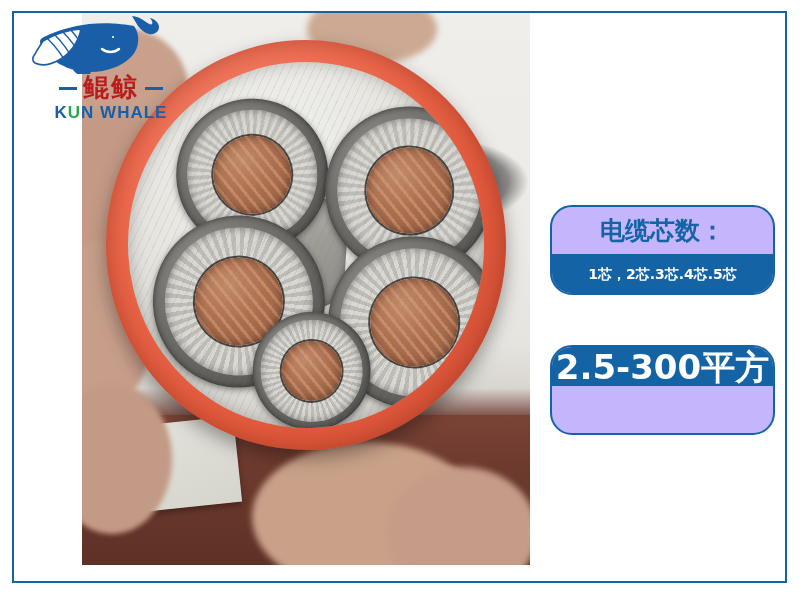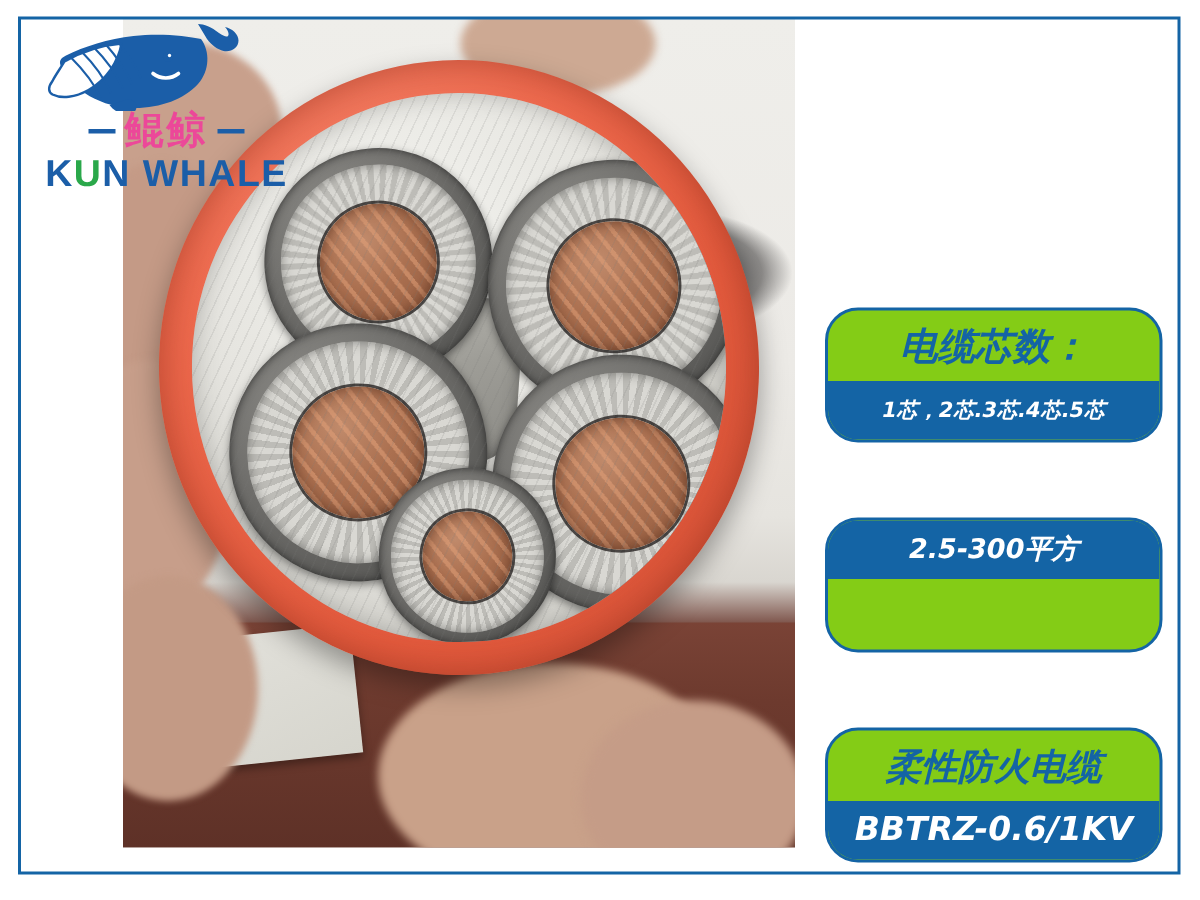--- a/index.html
+++ b/index.html
@@ -105,51 +105,51 @@
   .c3{left:22px; top:150px; width:172px;height:172px;}              
   .c4{left:196px;top:180px; width:172px;height:172px;}              
   .c5{left:118px;top:250px; width:118px;height:118px;}              
 
   
   .logo{position:absolute;left:16px;top:12px;width:190px;height:118px;z-index:30;}
   .logo svg{display:block;}
   .logo-cn{
     position:absolute;left:0;top:62px;width:190px;text-align:center;
     font-family:"DejaVu Sans","Liberation Sans",sans-serif;
-    font-size:26px;font-weight:700;color:#ec4899;letter-spacing:2px;line-height:1;
+    font-size:26px;font-weight:700;color:#b91c1c;letter-spacing:2px;line-height:1;
     white-space:nowrap;
   }
   .logo-cn .dash{display:inline-block;width:18px;height:3px;background:#1b5ea8;vertical-align:middle;margin:0 6px;}
   .logo-en{
     position:absolute;left:0;top:92px;width:190px;text-align:center;
     font-family:"Liberation Sans",sans-serif;
-    font-size:25px;font-weight:700;color:#1b5ea8;letter-spacing:1px;line-height:1;
+    font-size:17px;font-weight:700;color:#1b5ea8;letter-spacing:1px;line-height:1;
     white-space:nowrap;
   }
   .logo-en .u{color:#2aa84a;}
 
   
   .boxwrap{position:absolute;left:550px;top:0;width:225px;height:600px;z-index:35;}
   .spec{
     position:absolute;left:0;width:225px;height:90px;
-    border:2px solid #1464a5;border-radius:22px;background:#84cc16;
-    overflow:hidden;box-sizing:border-box;font-style:italic;
+    border:2px solid #1464a5;border-radius:22px;background:#c4b5fd;
+    overflow:hidden;box-sizing:border-box;
   }
   .spec .t{
     height:47px;display:flex;align-items:center;justify-content:center;
     font-family:"DejaVu Sans","Liberation Sans",sans-serif;
     font-size:25px;font-weight:700;color:#1464a5;line-height:1;white-space:nowrap;
   }
   .spec .b{
     height:39px;background:#1464a5;display:flex;align-items:center;justify-content:center;
     font-family:"DejaVu Sans","Liberation Sans",sans-serif;
     font-size:19px;font-weight:700;color:#ffffff;line-height:1;white-space:nowrap;
   }
   .spec.s1{top:205px;} .spec.s1 .b{font-size:14px;}
-  .spec.s2{top:345px;} .spec.s2 .b{font-size:18px;}
+  .spec.s2{top:345px;} .spec.s2 .b{font-size:34px;}
   .spec.s3{top:485px;} .spec.s3 .t{font-size:24px;} .spec.s3 .b{font-size:22px;}
 </style>
 </head>
 <body>
 
 <div class="stage">
 
   <div class="photo">
     <div class="photo-bg"></div>
     <div class="desk"></div>
@@ -230,22 +230,18 @@
 
     <div class="spec s1">
       <div class="t">电缆芯数：</div>
       <div class="b">1芯，2芯.3芯.4芯.5芯</div>
     </div>
 
     <div class="spec s2">
       <div class="b">2.5-300平方</div>
     </div>
 
-    <div class="spec s3">
-      <div class="t">柔性防火电缆</div>
-      <div class="b">BBTRZ-0.6/1KV</div>
-    </div>
 
   </div>
 
   <div class="frame"></div>
 
 </div>
 
 </body></html>

